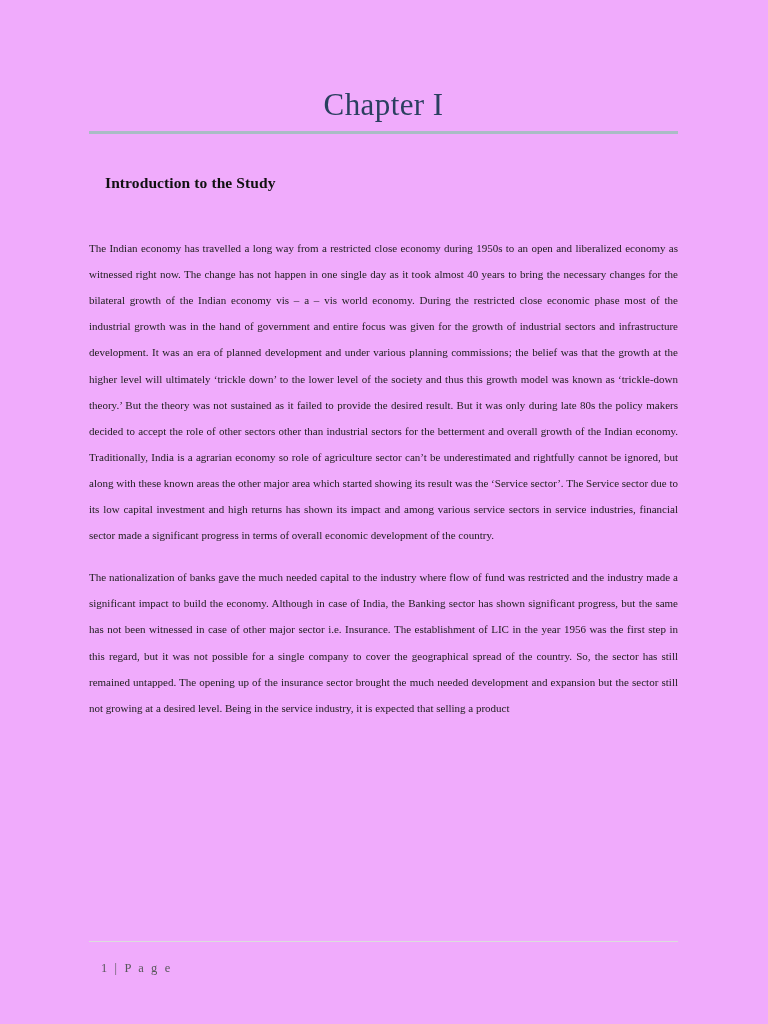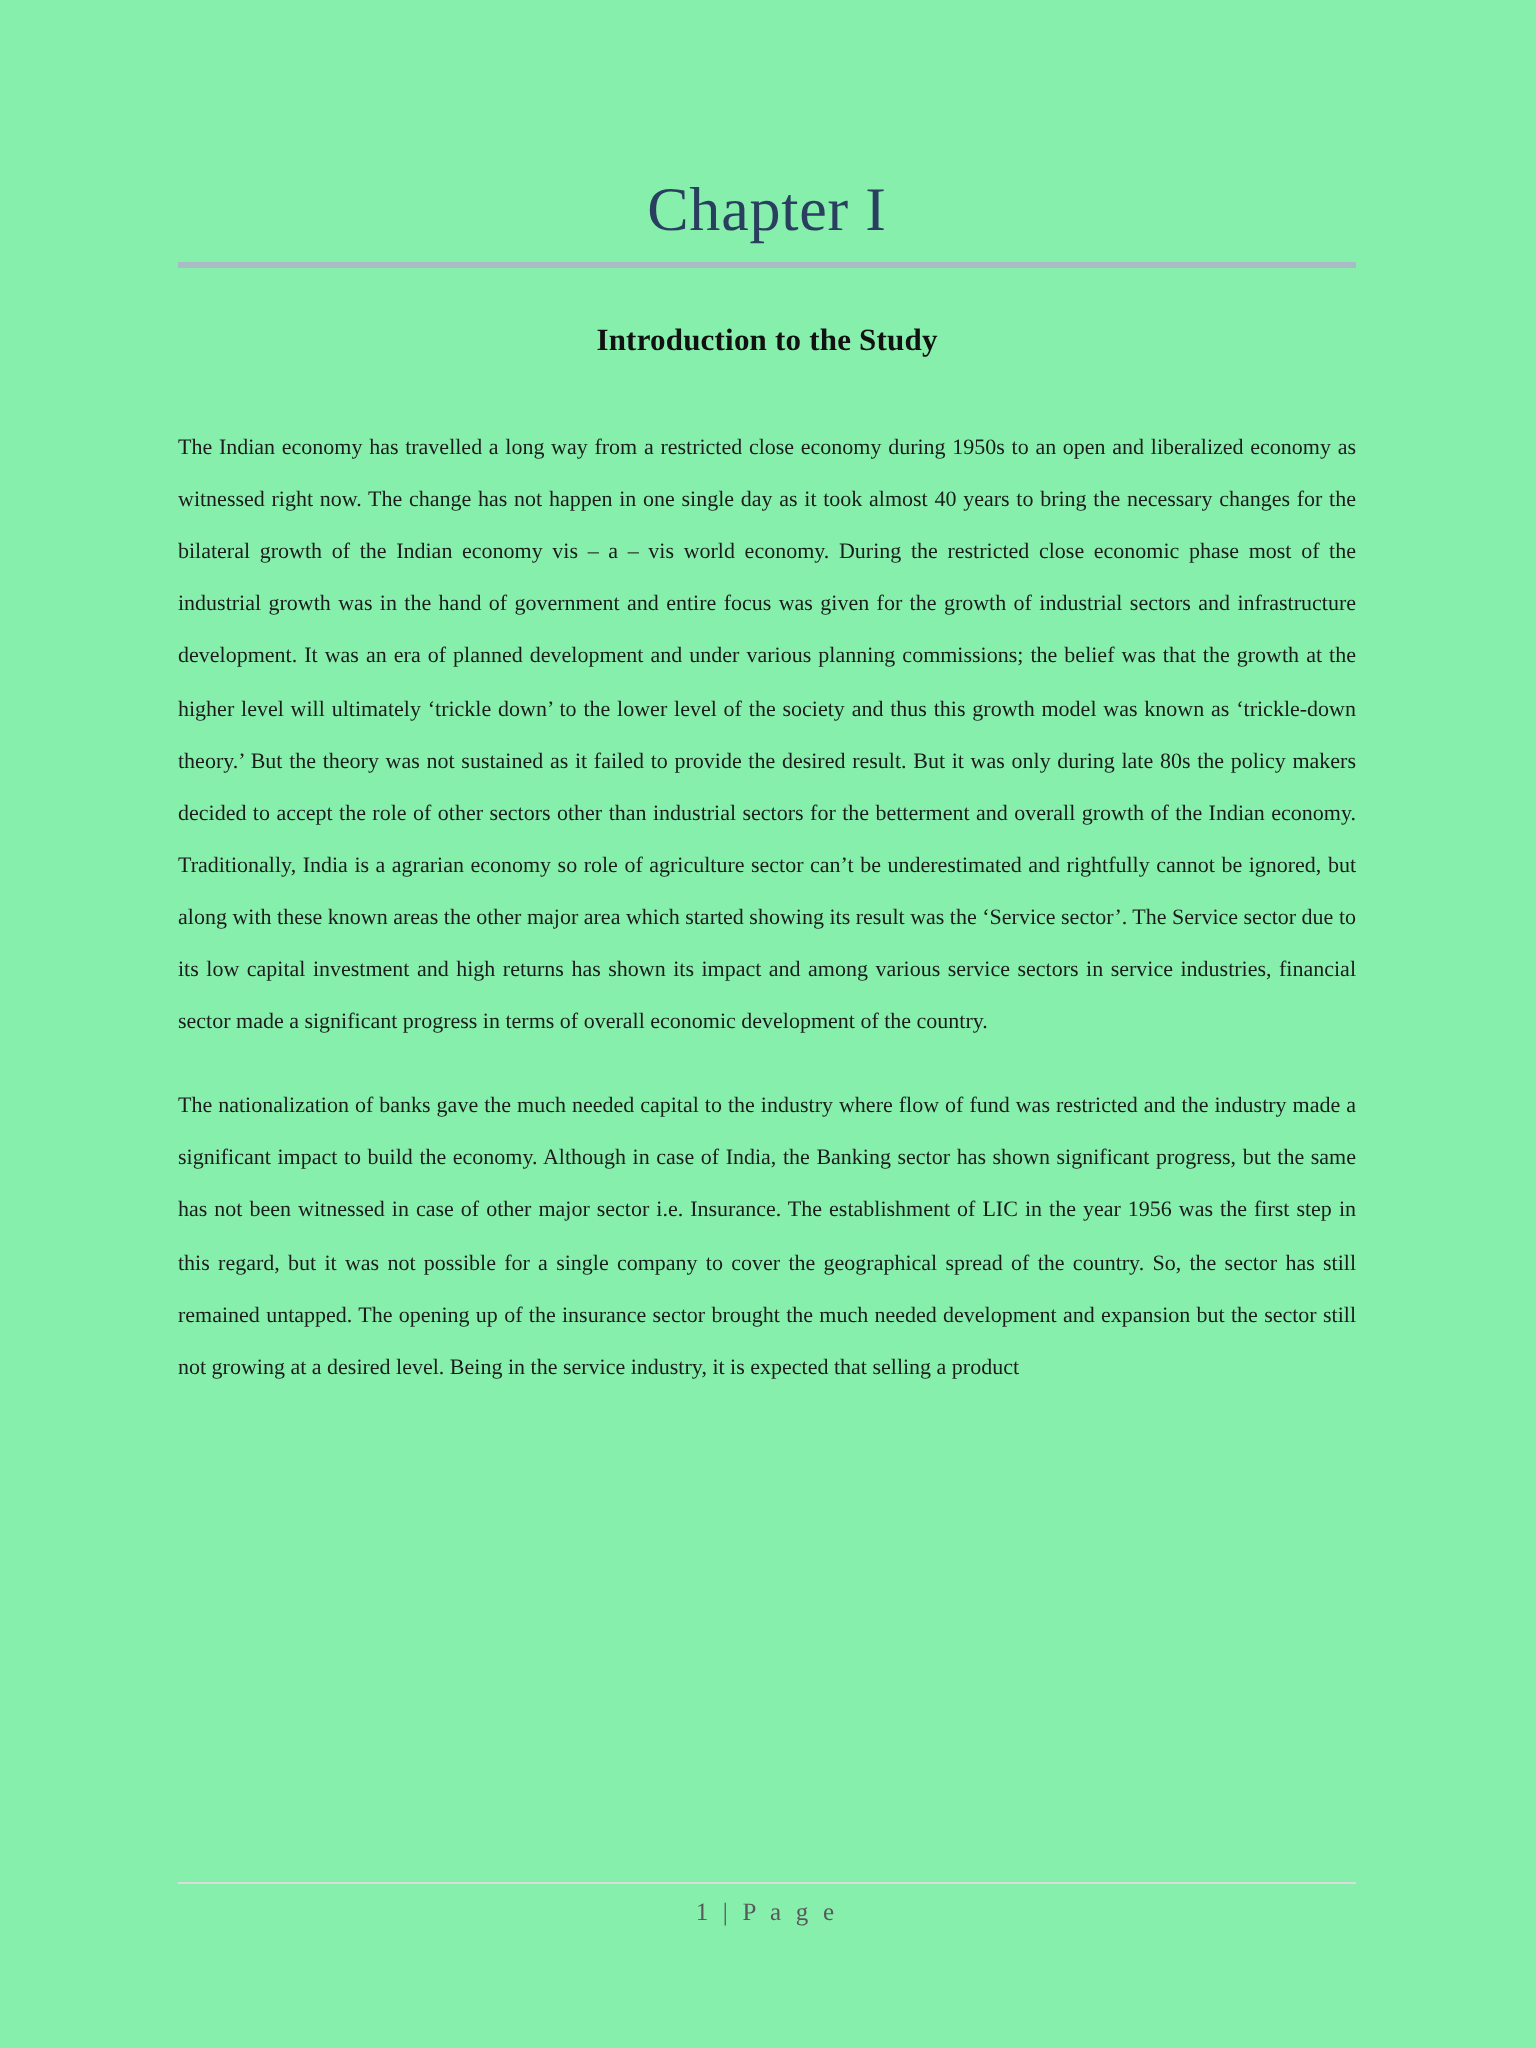--- a/index.html
+++ b/index.html
@@ -13,21 +13,21 @@
     height: 1024px;
     position: relative;
     font-family: "Liberation Serif", "DejaVu Serif", serif;
     color: #1a1a1a;
     -webkit-font-smoothing: antialiased;
   }
 
   .page {
     position: absolute;
     inset: 0;
-    background: #86efac;
+    background: #f0abfc;
   }
 
   
   .content {
     position: absolute;
     left: 89px;
     top: 0;
     width: 589px;   
   }
 
@@ -47,23 +47,22 @@
   }
   .chapter-rule {
     margin-top: 9px;
     height: 3px;
     background: #a9bcc5;
     width: 100%;
   }
 
   
   .subtitle {
-    margin: 4px;
+    margin: 16px;
     padding-top: 24px;
-    text-align: center;
     font-size: 15.5px;
     font-weight: 700;
     color: #111111;
     letter-spacing: 0.1px;
   }
 
   
   .section-heading {
     margin: 0;
     padding-top: 33px;
@@ -101,23 +100,23 @@
     left: 89px;
     top: 941px;
     width: 589px;
   }
   .footer-rule {
     height: 1px;
     background: #dcdcdc;
     width: 100%;
   }
   .footer-text {
-    margin: 0;
+    margin: 12px;
     padding-top: 7px;
-    text-align: center;
+    text-align: left;
     font-size: 12.5px;
     color: #58585a;
     letter-spacing: 2.1px;
   }
 </style>
 </head>
 <body>
 
 <div class="page">
 

